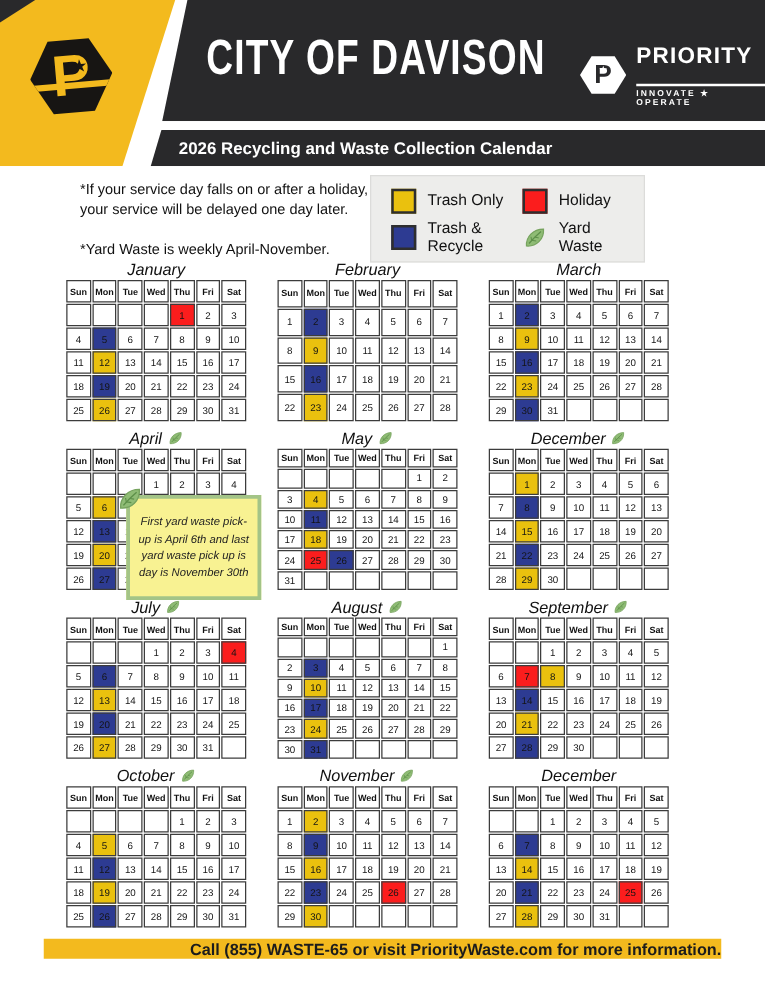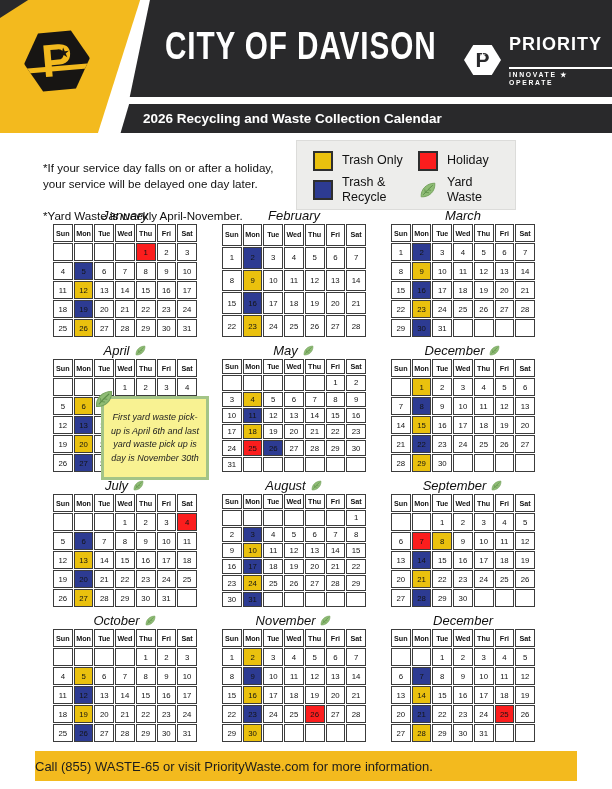--- a/index.html
+++ b/index.html
@@ -34,21 +34,21 @@
     font-size:21px; color:var(--banner); }
   .brand-hex .star { position:absolute; left:15px; top:7px; font-size:8px; color:#fff; }
   .brand-name { font-size:18px; font-weight:bold; color:#fff; letter-spacing:1px;
     border-bottom:2.5px solid #fff; padding-bottom:12px; }
   .brand-tag { font-size:6.8px; font-weight:bold; color:#fff; letter-spacing:1.7px; margin-top:2px; }
 
   .subtitle { position:absolute; left:143px; top:104px; height:47px; line-height:29px; color:#fff;
     font-weight:bold; font-size:13.5px; }
 
   
-  .notes { position:absolute; left:43px; top:144px; width:252px; font-size:11.6px; color:#111; line-height:1.4;margin-top:16px; }
+  .notes { position:absolute; left:64px; top:144px; width:252px; font-size:11.6px; color:#111; line-height:1.4; }
   .notes p + p { margin-top:16px; }
   .legend { position:absolute; left:296px; top:140px; width:220px; height:70px; background:var(--legend_bg);
     border:1px solid #dcdcda; display:grid; grid-template-columns:1.18fr 1fr; grid-auto-rows:1fr;
     align-items:center; padding:5px 8px 5px 16px; }
   .lg-item { display:flex; align-items:center; gap:9px; font-size:12.5px; color:#111; }
   .sw { width:20px; height:20px; border:2px solid #2e2e2e; background:var(--trash); flex:none; }
   .sw-holiday { background:var(--holiday); }
   .sw-recycle { background:var(--recycle); }
   .lg-leaf { width:20px; height:20px; flex:none; }
   .lg-label { max-width:62px; line-height:1.15; }
@@ -67,22 +67,22 @@
   .cal td.c-holiday { background:var(--holiday); }
 
   
   .callout { position:absolute; left:101px; top:396px; width:108px; height:84px; background:var(--callout_bg);
     border:3px solid var(--callout_border); display:flex; align-items:center; justify-content:flex-start;
     padding:2px 4px; }
   .callout p { font-size:9px; font-style:italic; text-align:center; line-height:1.5; color:#222; }
   .callout .leaf-slot { position:absolute; left:-11px; top:-11px; width:22px; height:22px; }
 
   
-  .footer { position:absolute; left:35px; top:751px; width:542px; height:30px; background:var(--accent);
-    display:flex; align-items:center; justify-content:flex-start; font-size:13px; color:#1c1c1c; }
+  .footer { position:absolute; left:35px; top:751px; width:542px; height:16px; background:var(--accent);
+    display:flex; align-items:center; justify-content:flex-end; font-size:13px; color:#1c1c1c;font-weight:bold; }
 </style>
 </head>
 <body>
 
 <div class="page">
 
   <header>
     <div class="banner-main"></div>
     <div class="banner-sub"></div>
     <div class="corner-sliver"></div>

